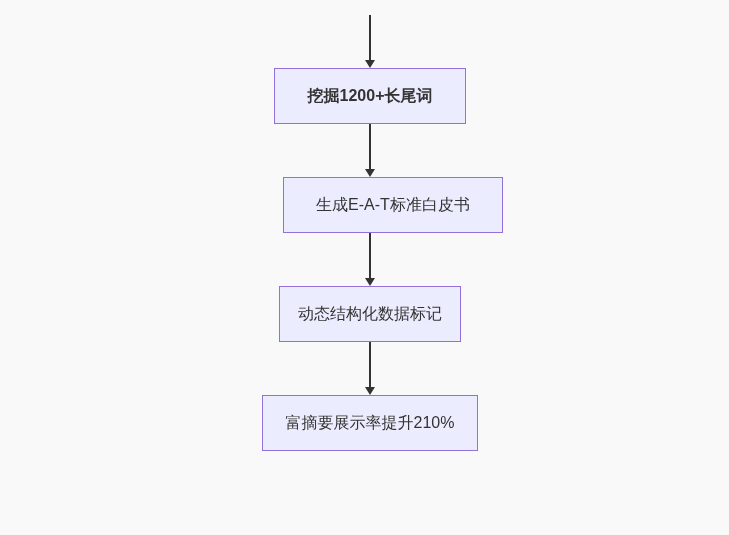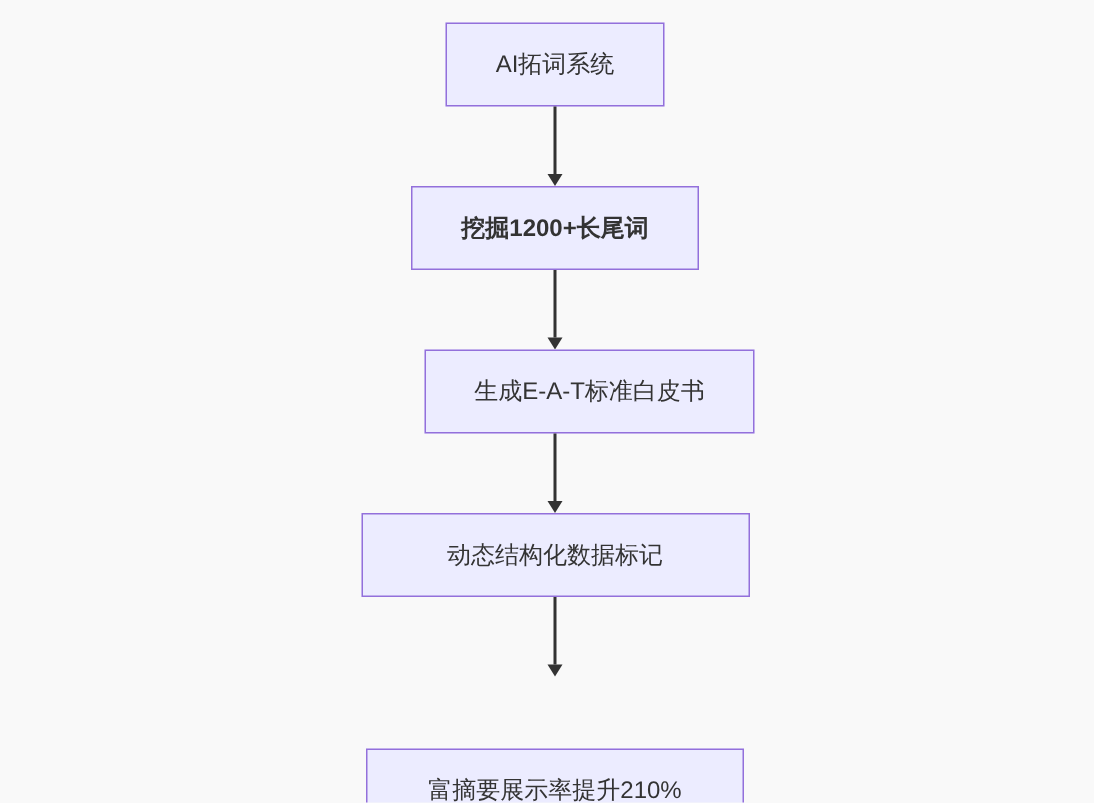--- a/index.html
+++ b/index.html
@@ -38,22 +38,22 @@
     display: flex;
     align-items: center;
     justify-content: center;
     text-align: center;
     white-space: nowrap;
   }
 
   .node.n1 { width: 146px; }
   .node.n2 { width: 192px; font-weight: bold; }
   .node.n3 { width: 220px; margin-left: 46px; }
-  .node.n4 { width: 259px; justify-content: center; }
-  .node.n5 { width: 252px; margin-top: 48px; }
+  .node.n4 { width: 182px; justify-content: center; }
+  .node.n5 { width: 216px; }
 
   .arrow {
     height: 53px;
     display: flex;
     flex-direction: column;
     align-items: center;
   }
 
   .arrow .shaft {
     flex: 1;
@@ -68,23 +68,20 @@
     border-right: 5px solid transparent;
     border-top: 8px solid #333333;
   }
 </style>
 </head>
 <body>
 
 <div class="canvas">
   <div class="flow">
 
-    <div class="node n1">
-      <span>AI拓词系统</span>
-    </div>
 
     <div class="arrow">
       <div class="shaft"></div>
       <div class="head"></div>
     </div>
 
     <div class="node n2">
       <span>挖掘1200+长尾词</span>
     </div>
 

